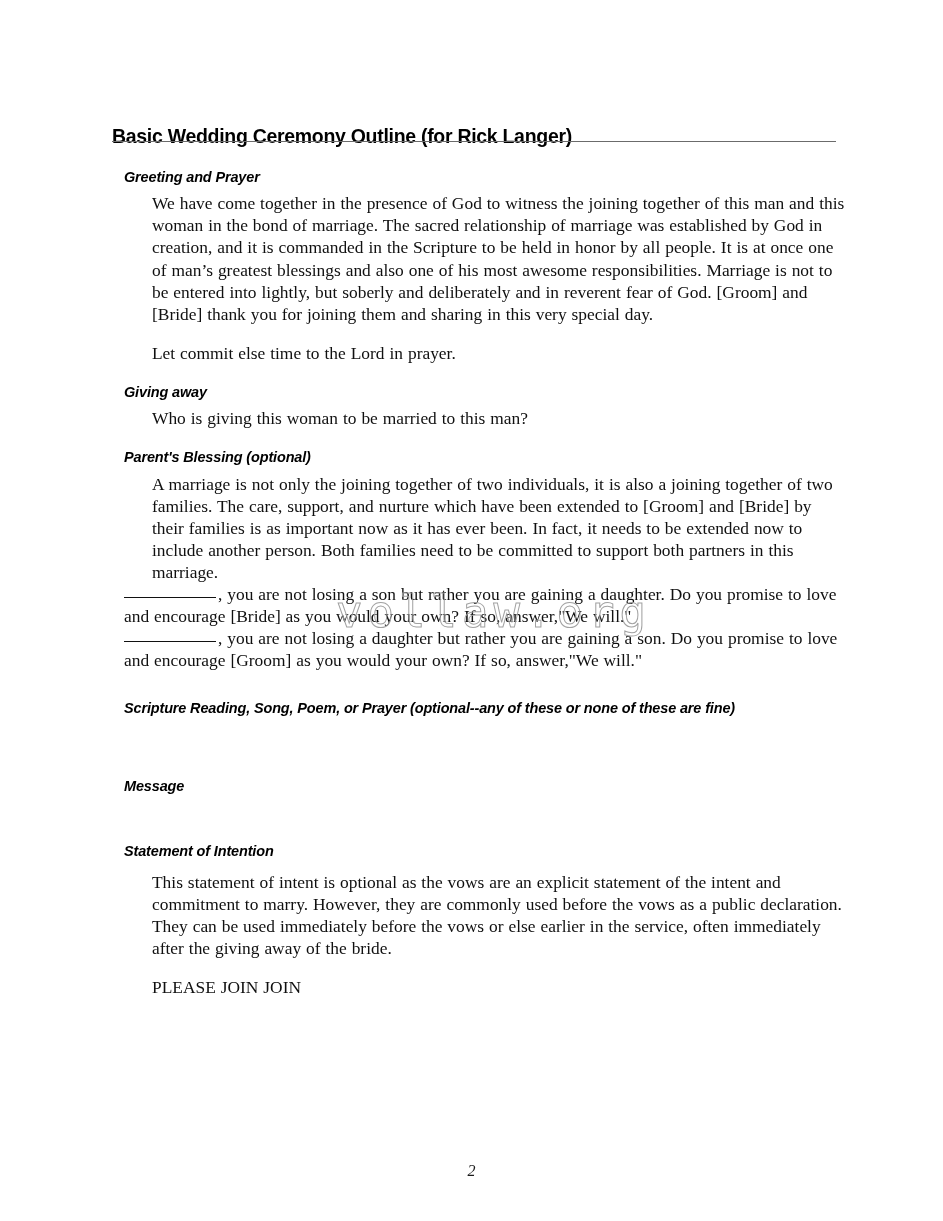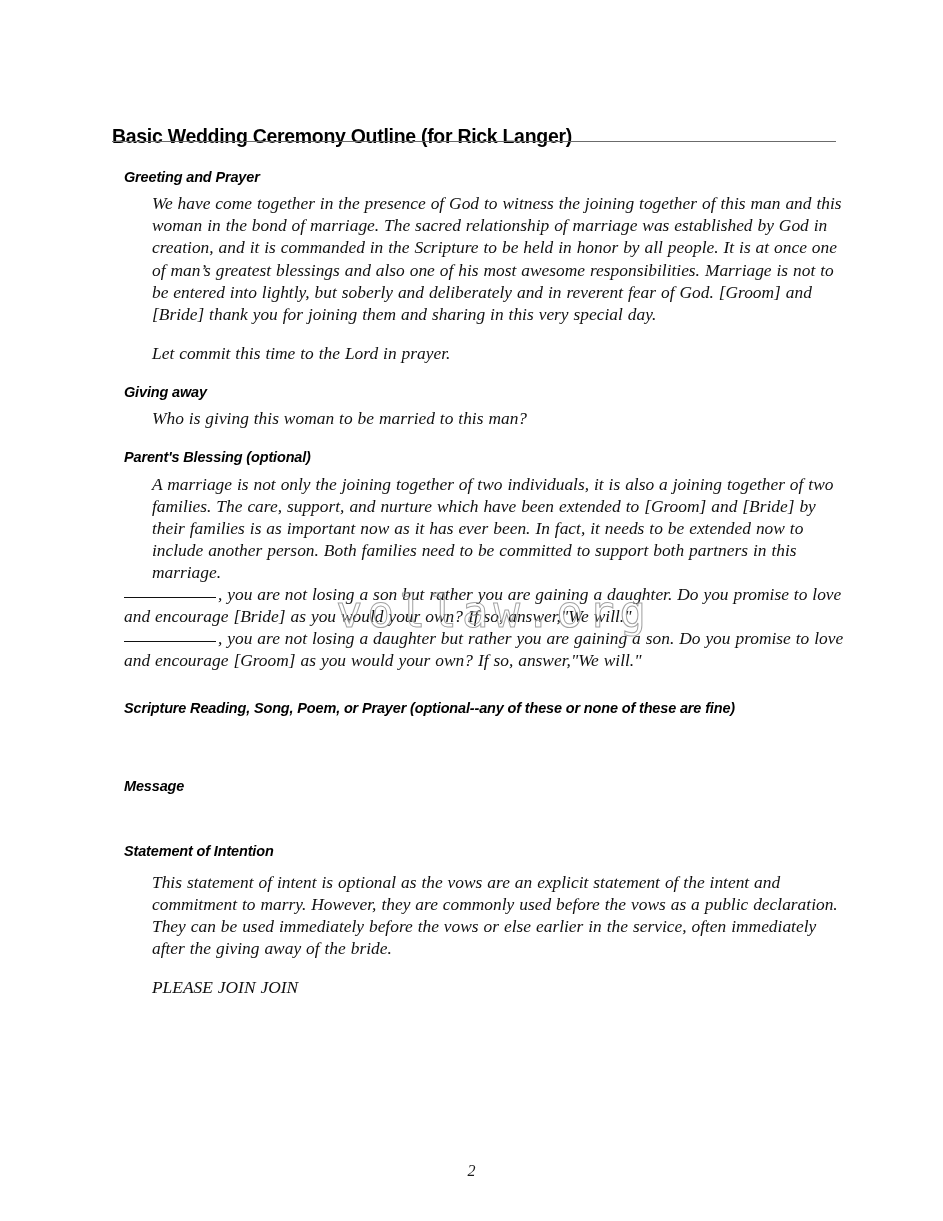--- a/index.html
+++ b/index.html
@@ -76,21 +76,20 @@
 
   p.body-para {
     margin: 0;
     padding-left: 28px;
     font-family: "Liberation Serif", "DejaVu Serif", serif;
     font-size: 17.4px;
     line-height: 1.27;
     color: #101010;
     text-align: left;
     word-spacing: 0.6px;
-    font-style: italic;
   }
   p.body-para.no-indent {
     padding-left: 0;
   }
   p.body-para.italic {
   }
 
   .gap-xs { height: 5px; }
   .gap-s  { height: 10px; }
   .gap-m  { height: 17px; }
@@ -143,21 +142,21 @@
 
   <h1 class="doc-title">Basic Wedding Ceremony Outline (for Rick Langer)</h1>
   <div class="title-rule"></div>
 
   <div class="content">
 
     <h2 class="section-heading">Greeting and Prayer</h2>
     <div class="gap-xs"></div>
     <p class="body-para">We have come together in the presence of God to witness the joining together of this man and this woman in the bond of marriage.  The sacred relationship of marriage was established by God in creation,  and it is commanded in the Scripture to be held in honor by all people.  It is at once one of man’s greatest blessings and also one of his most awesome responsibilities. Marriage is not to be entered into lightly,  but soberly and deliberately and in reverent fear of God. [Groom] and [Bride] thank you for joining them and sharing in this very special day.</p>
     <div class="gap-m"></div>
-    <p class="body-para">Let commit this time to the Lord in prayer.</p>
+    <p class="body-para">Let commit else time to the Lord in prayer.</p>
 
     <div class="gap-m"></div>
 
     <h2 class="section-heading">Giving away</h2>
     <div class="gap-xs"></div>
     <p class="body-para">Who is giving this woman to be married to this man?</p>
 
     <div class="gap-m"></div>
 
     <h2 class="section-heading">Parent's Blessing (optional)</h2>

